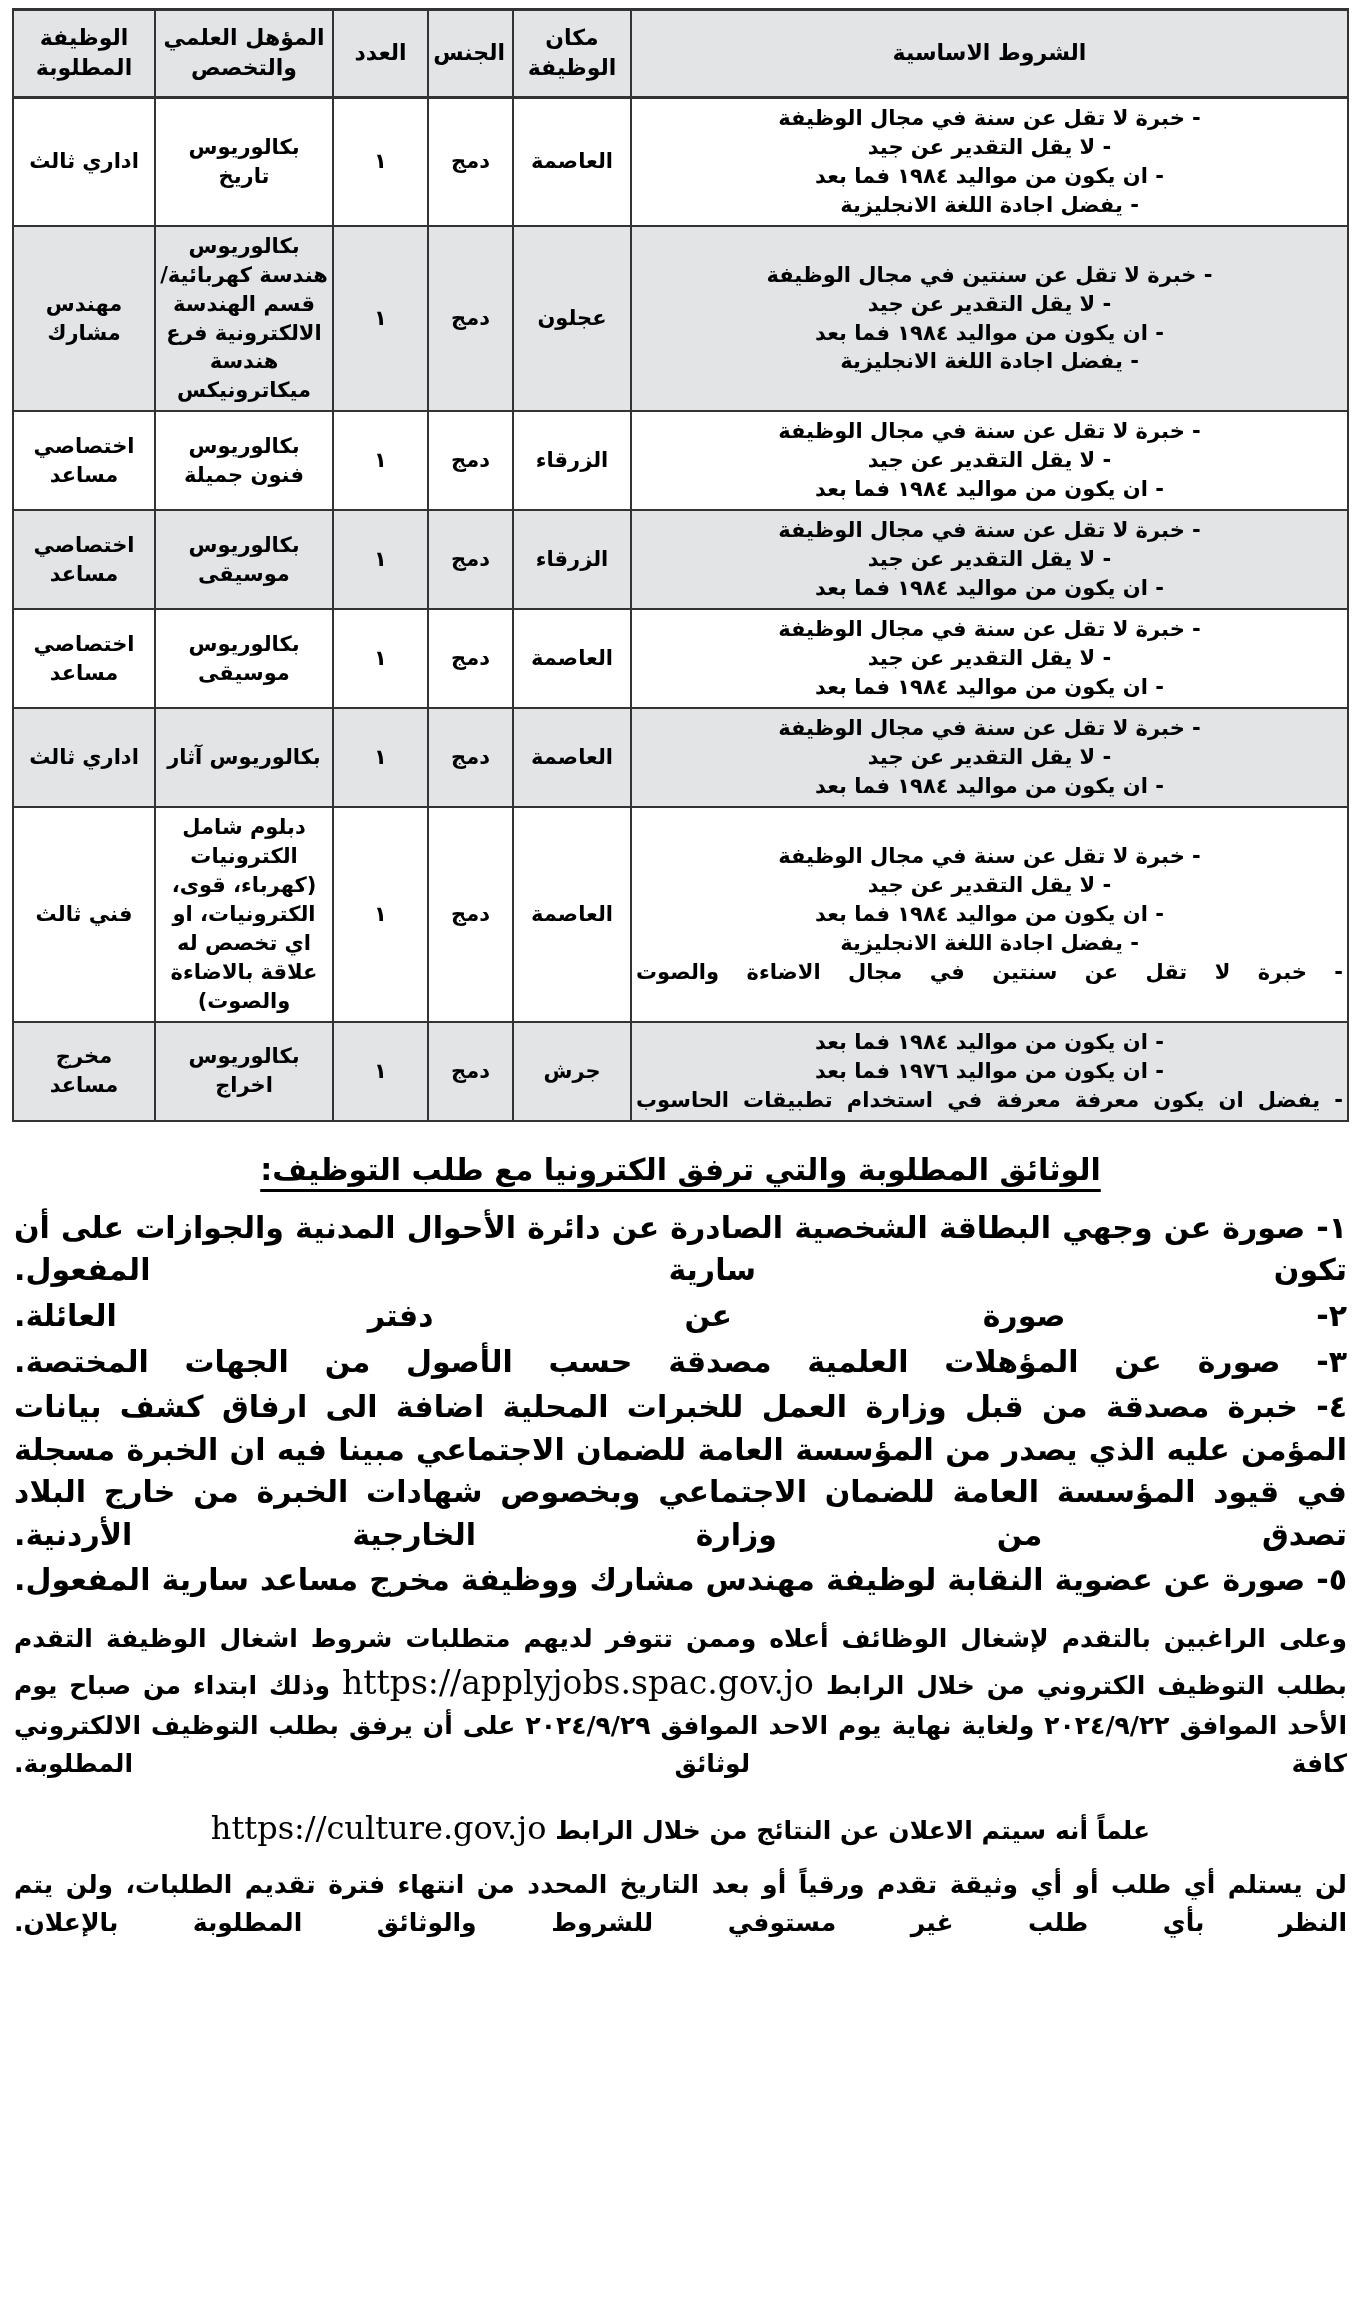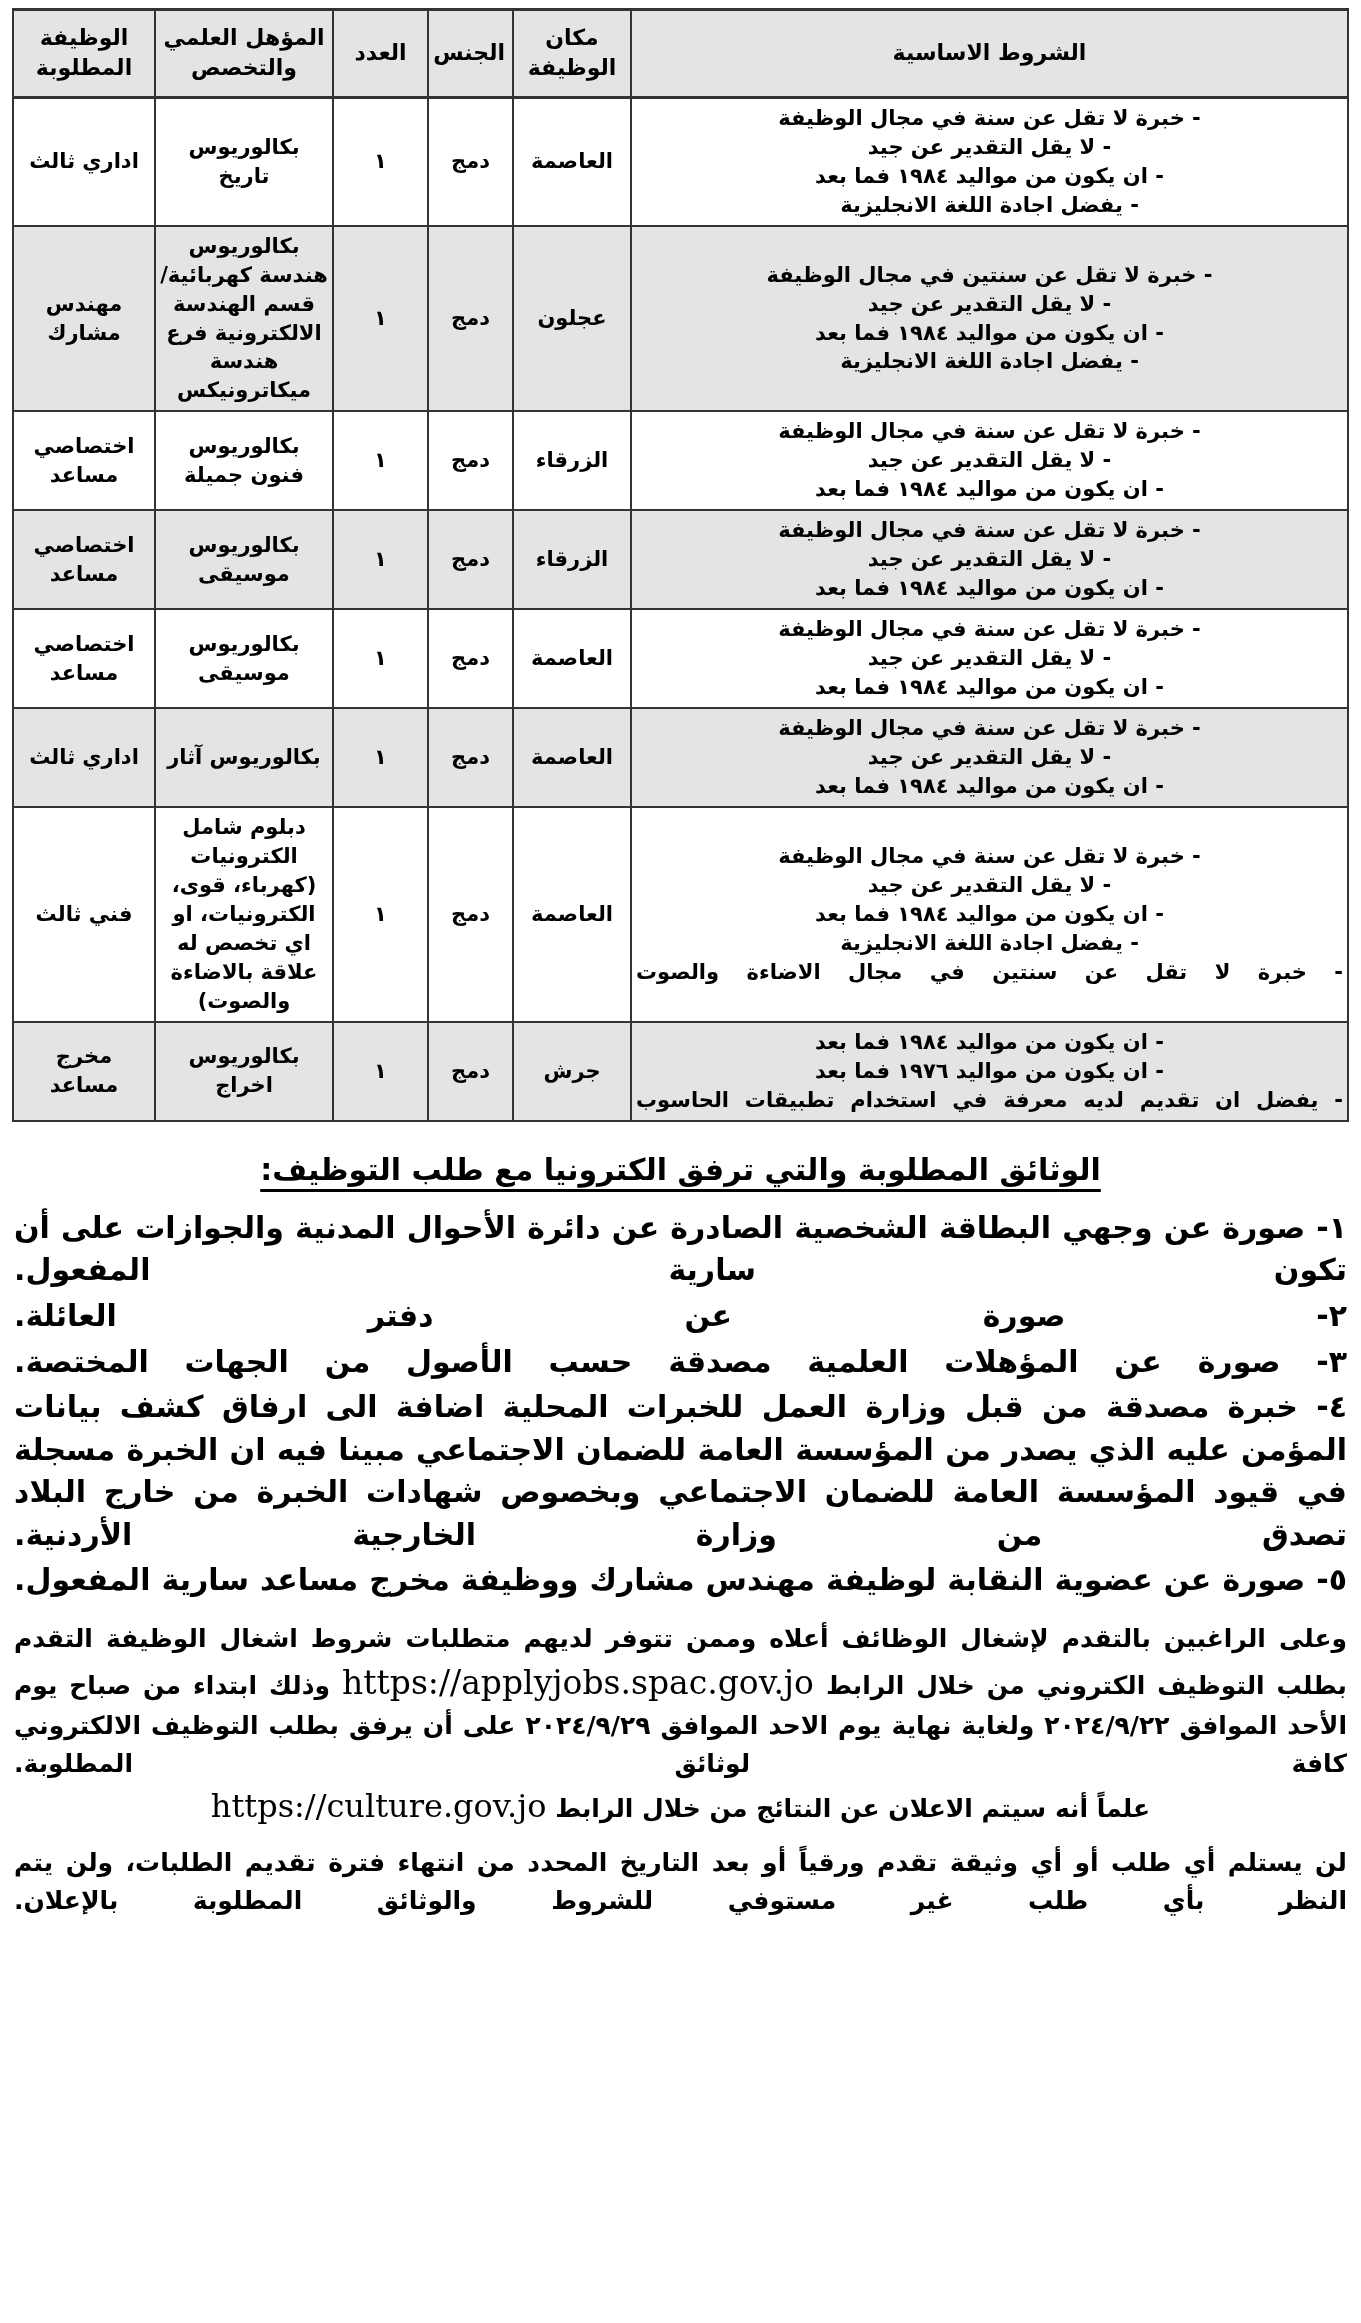--- a/index.html
+++ b/index.html
@@ -94,21 +94,21 @@
   .url{
     font-family:"DejaVu Serif","Liberation Serif",serif;
     font-weight:normal;
     direction:ltr;
     unicode-bidi:isolate;
     font-size:33px;
     letter-spacing:0;
   }
   .note{
     font-size:25px;font-weight:bold;line-height:1.5;
-    text-align:center;
+    text-align:center;margin-top:22px;
   }
   .note .url{font-size:32px;}
   .closing{
     font-size:25px;font-weight:bold;line-height:1.5;
     text-align:justify;text-align-last:justify;
     margin-top:14px;
   }
 </style>
 </head>
 <body>
@@ -236,21 +236,21 @@
           <td>العاصمة</td>
           <td>دمج</td>
           <td>١</td>
           <td class="qual">دبلوم شامل الكترونيات (كهرباء، قوى، الكترونيات، او اي تخصص له علاقة بالاضاءة والصوت)</td>
           <td class="qual">فني ثالث</td>
         </tr>
         <tr class="shaded">
           <td class="cond">
             <span class="ln">- ان يكون من مواليد ١٩٨٤ فما بعد</span>
             <span class="ln">- ان يكون من مواليد ١٩٧٦ فما بعد</span>
-            <span class="ln just">- يفضل ان تقديم لديه معرفة في استخدام تطبيقات الحاسوب</span>
+            <span class="ln just">- يفضل ان يكون معرفة معرفة في استخدام تطبيقات الحاسوب</span>
           </td>
           <td>جرش</td>
           <td>دمج</td>
           <td>١</td>
           <td class="qual">بكالوريوس اخراج</td>
           <td class="qual">مخرج مساعد</td>
         </tr>
       </tbody>
   </table>
 

